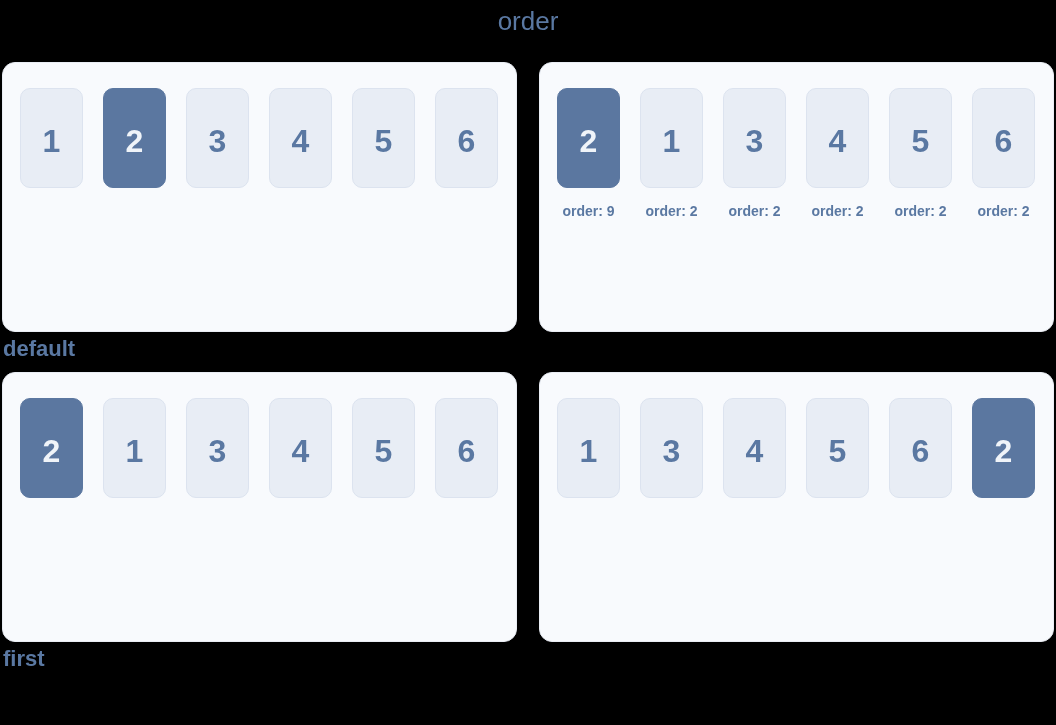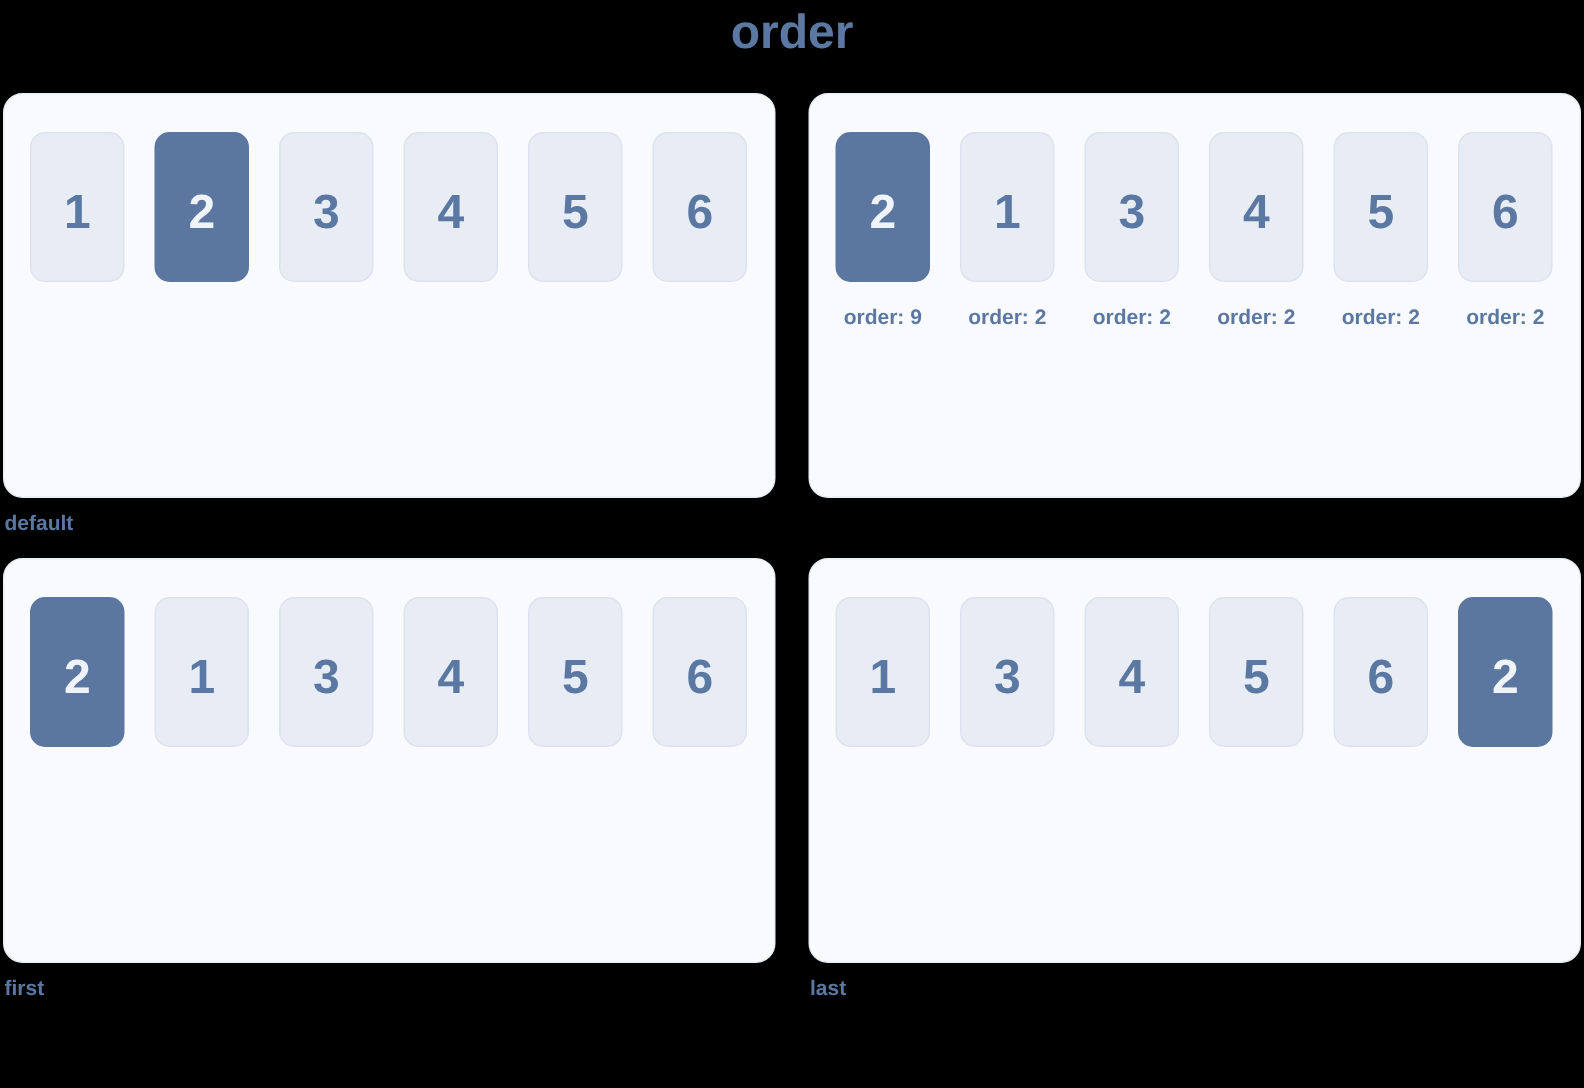--- a/index.html
+++ b/index.html
@@ -11,23 +11,23 @@
     height: 725px;
     background: var(--page-bg, #000000);
     font-family: "Liberation Sans", sans-serif;
     overflow: hidden;
   }
   .page-title {
     margin: 0;
     padding-top: 5px;
     height: 35px;
     text-align: center;
-    font-size: 32px;
+    font-size: 26px;
     line-height: 32px;
-    font-weight: 700;
+    font-weight: 400;
     color: var(--accent-text, #5a78a2);
   }
   .demo-grid {
     display: grid;
     grid-template-columns: 515px 515px;
     column-gap: 22px;
     padding: 22px 2px 0 2px;
   }
   .panel {
     box-sizing: border-box;
@@ -69,21 +69,21 @@
     gap: 15px;
   }
   .order-label {
     font-size: 14px;
     font-weight: 600;
     color: var(--accent-text, #5a78a2);
     white-space: nowrap;
   }
   .caption {
     margin: 7px 0 14px 1px;
-    font-size: 14px;
+    font-size: 22px;
     line-height: 19px;
     font-weight: 600;
     color: var(--accent-text, #5a78a2);
   }
 </style>
 </head>
 <body>
 
 <h1 class="page-title">order</h1>
 
@@ -152,16 +152,15 @@
     <div class="panel">
       <div class="flex-row">
         <div class="box">1</div>
         <div class="box">3</div>
         <div class="box">4</div>
         <div class="box">5</div>
         <div class="box">6</div>
         <div class="box highlight">2</div>
       </div>
     </div>
-    <div class="caption">last</div>
   </section>
 
 </div>
 
 </body></html>

